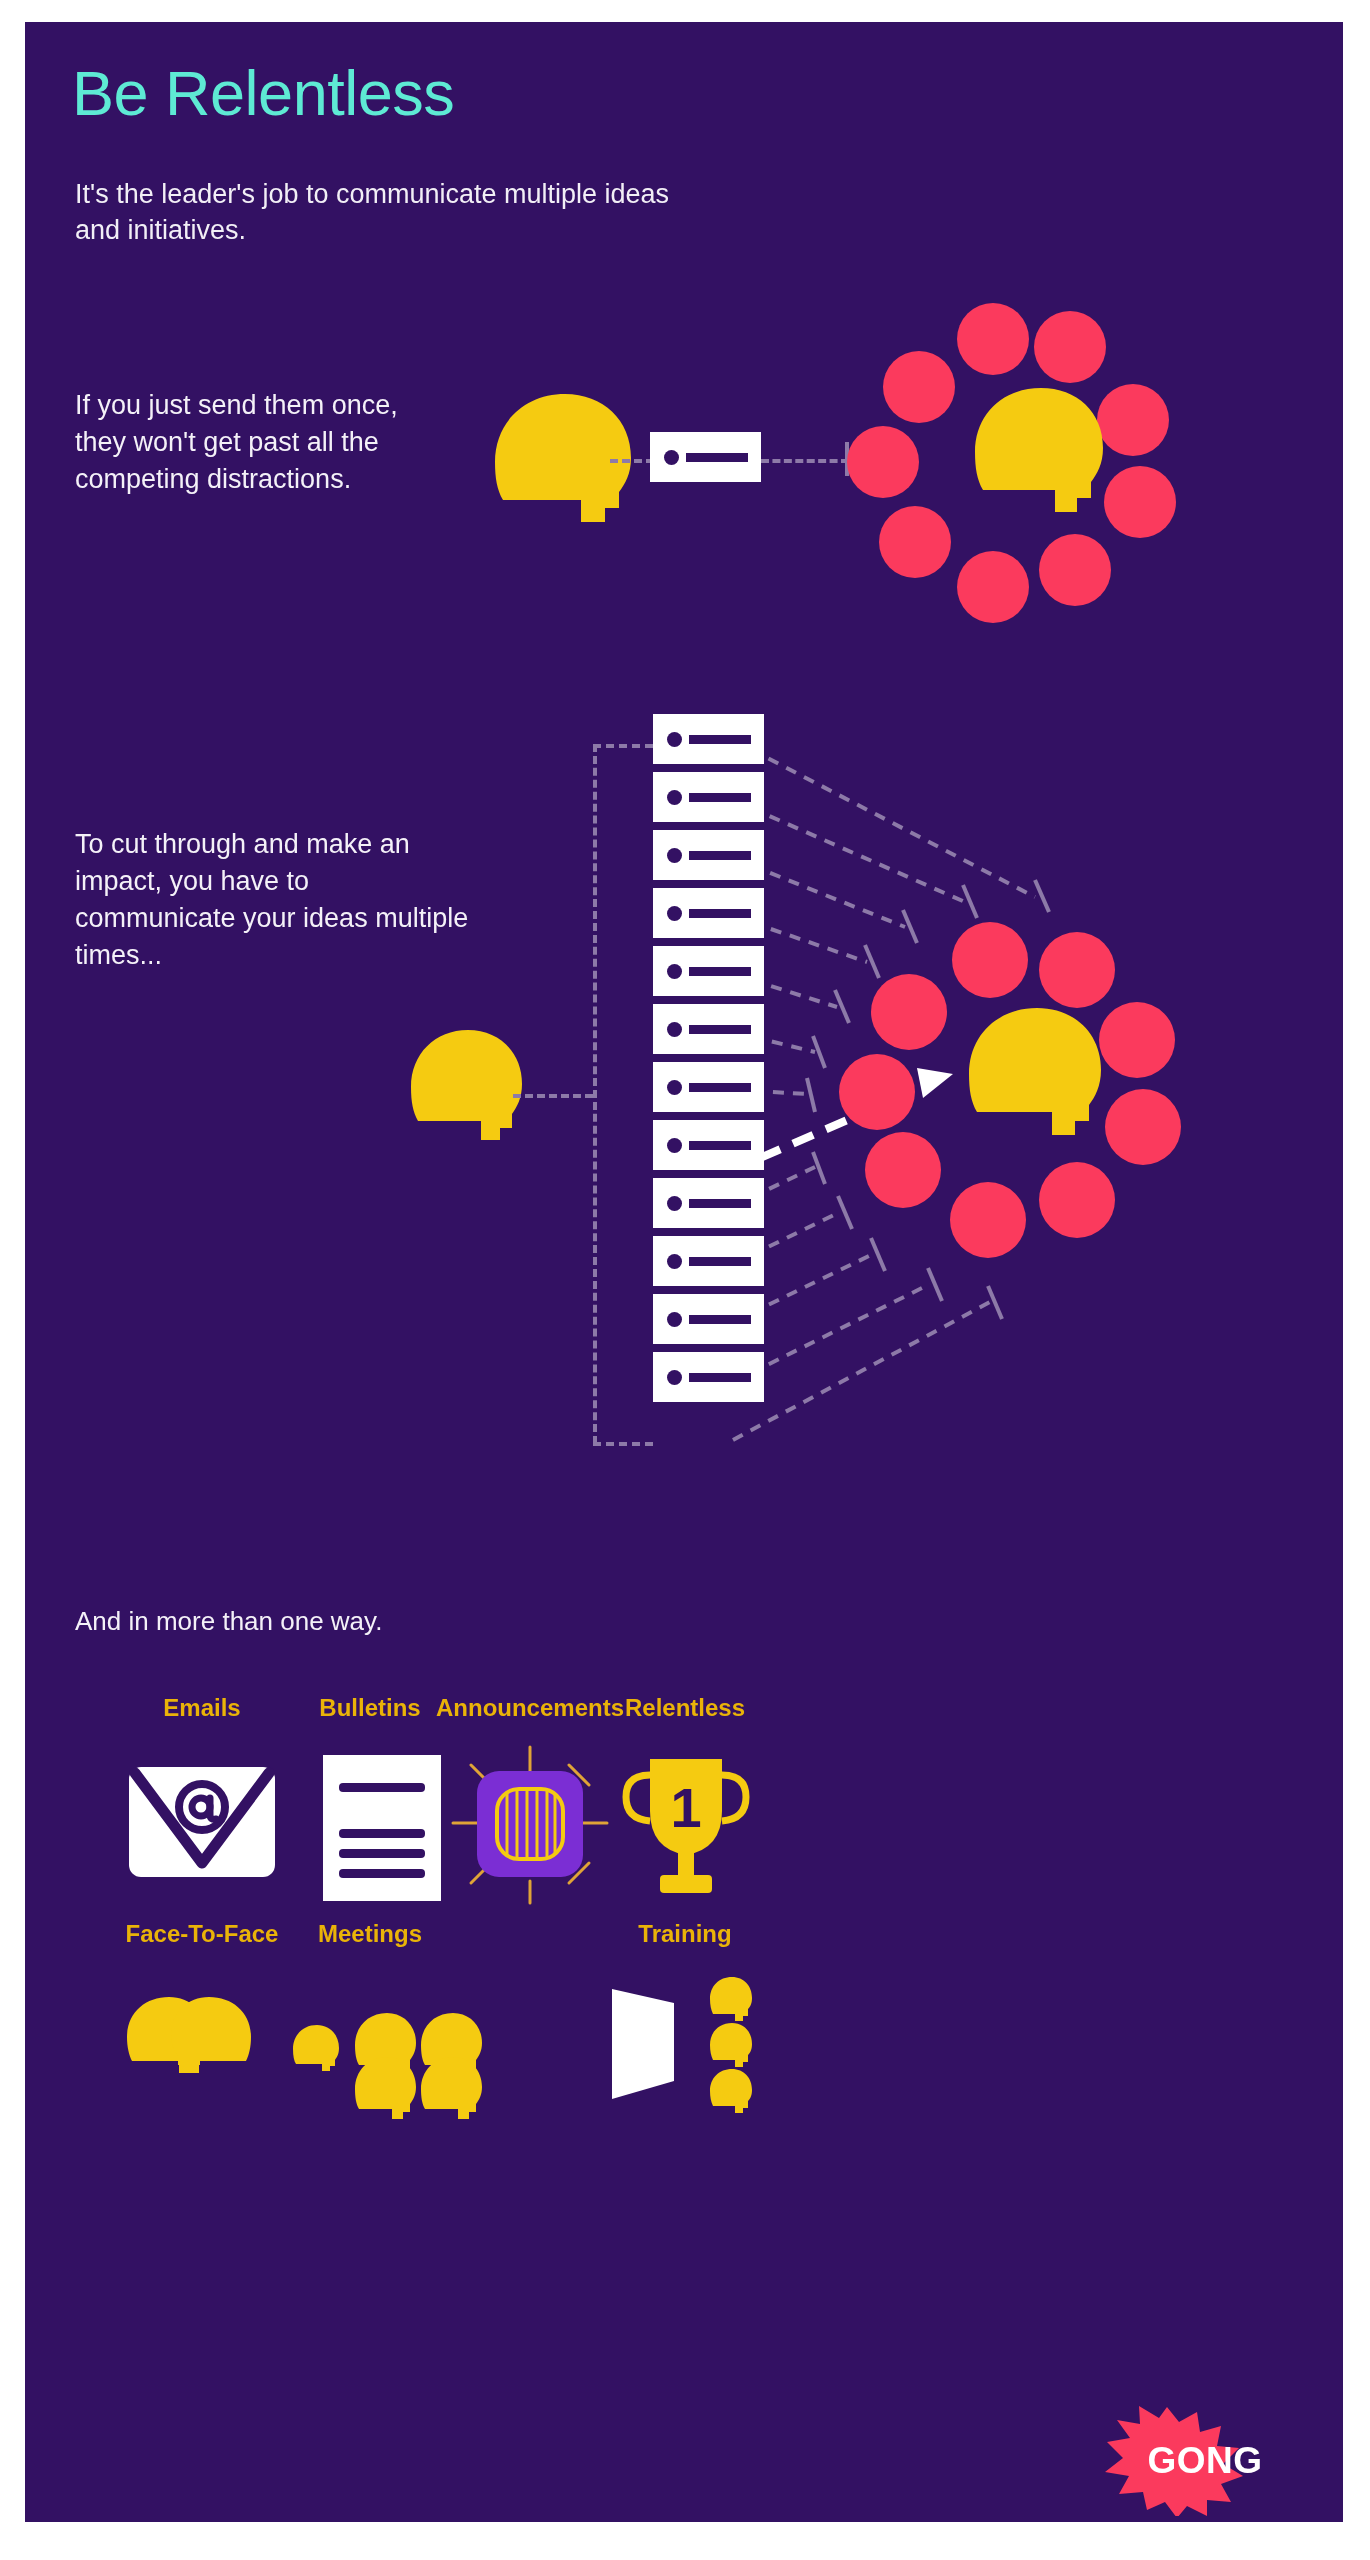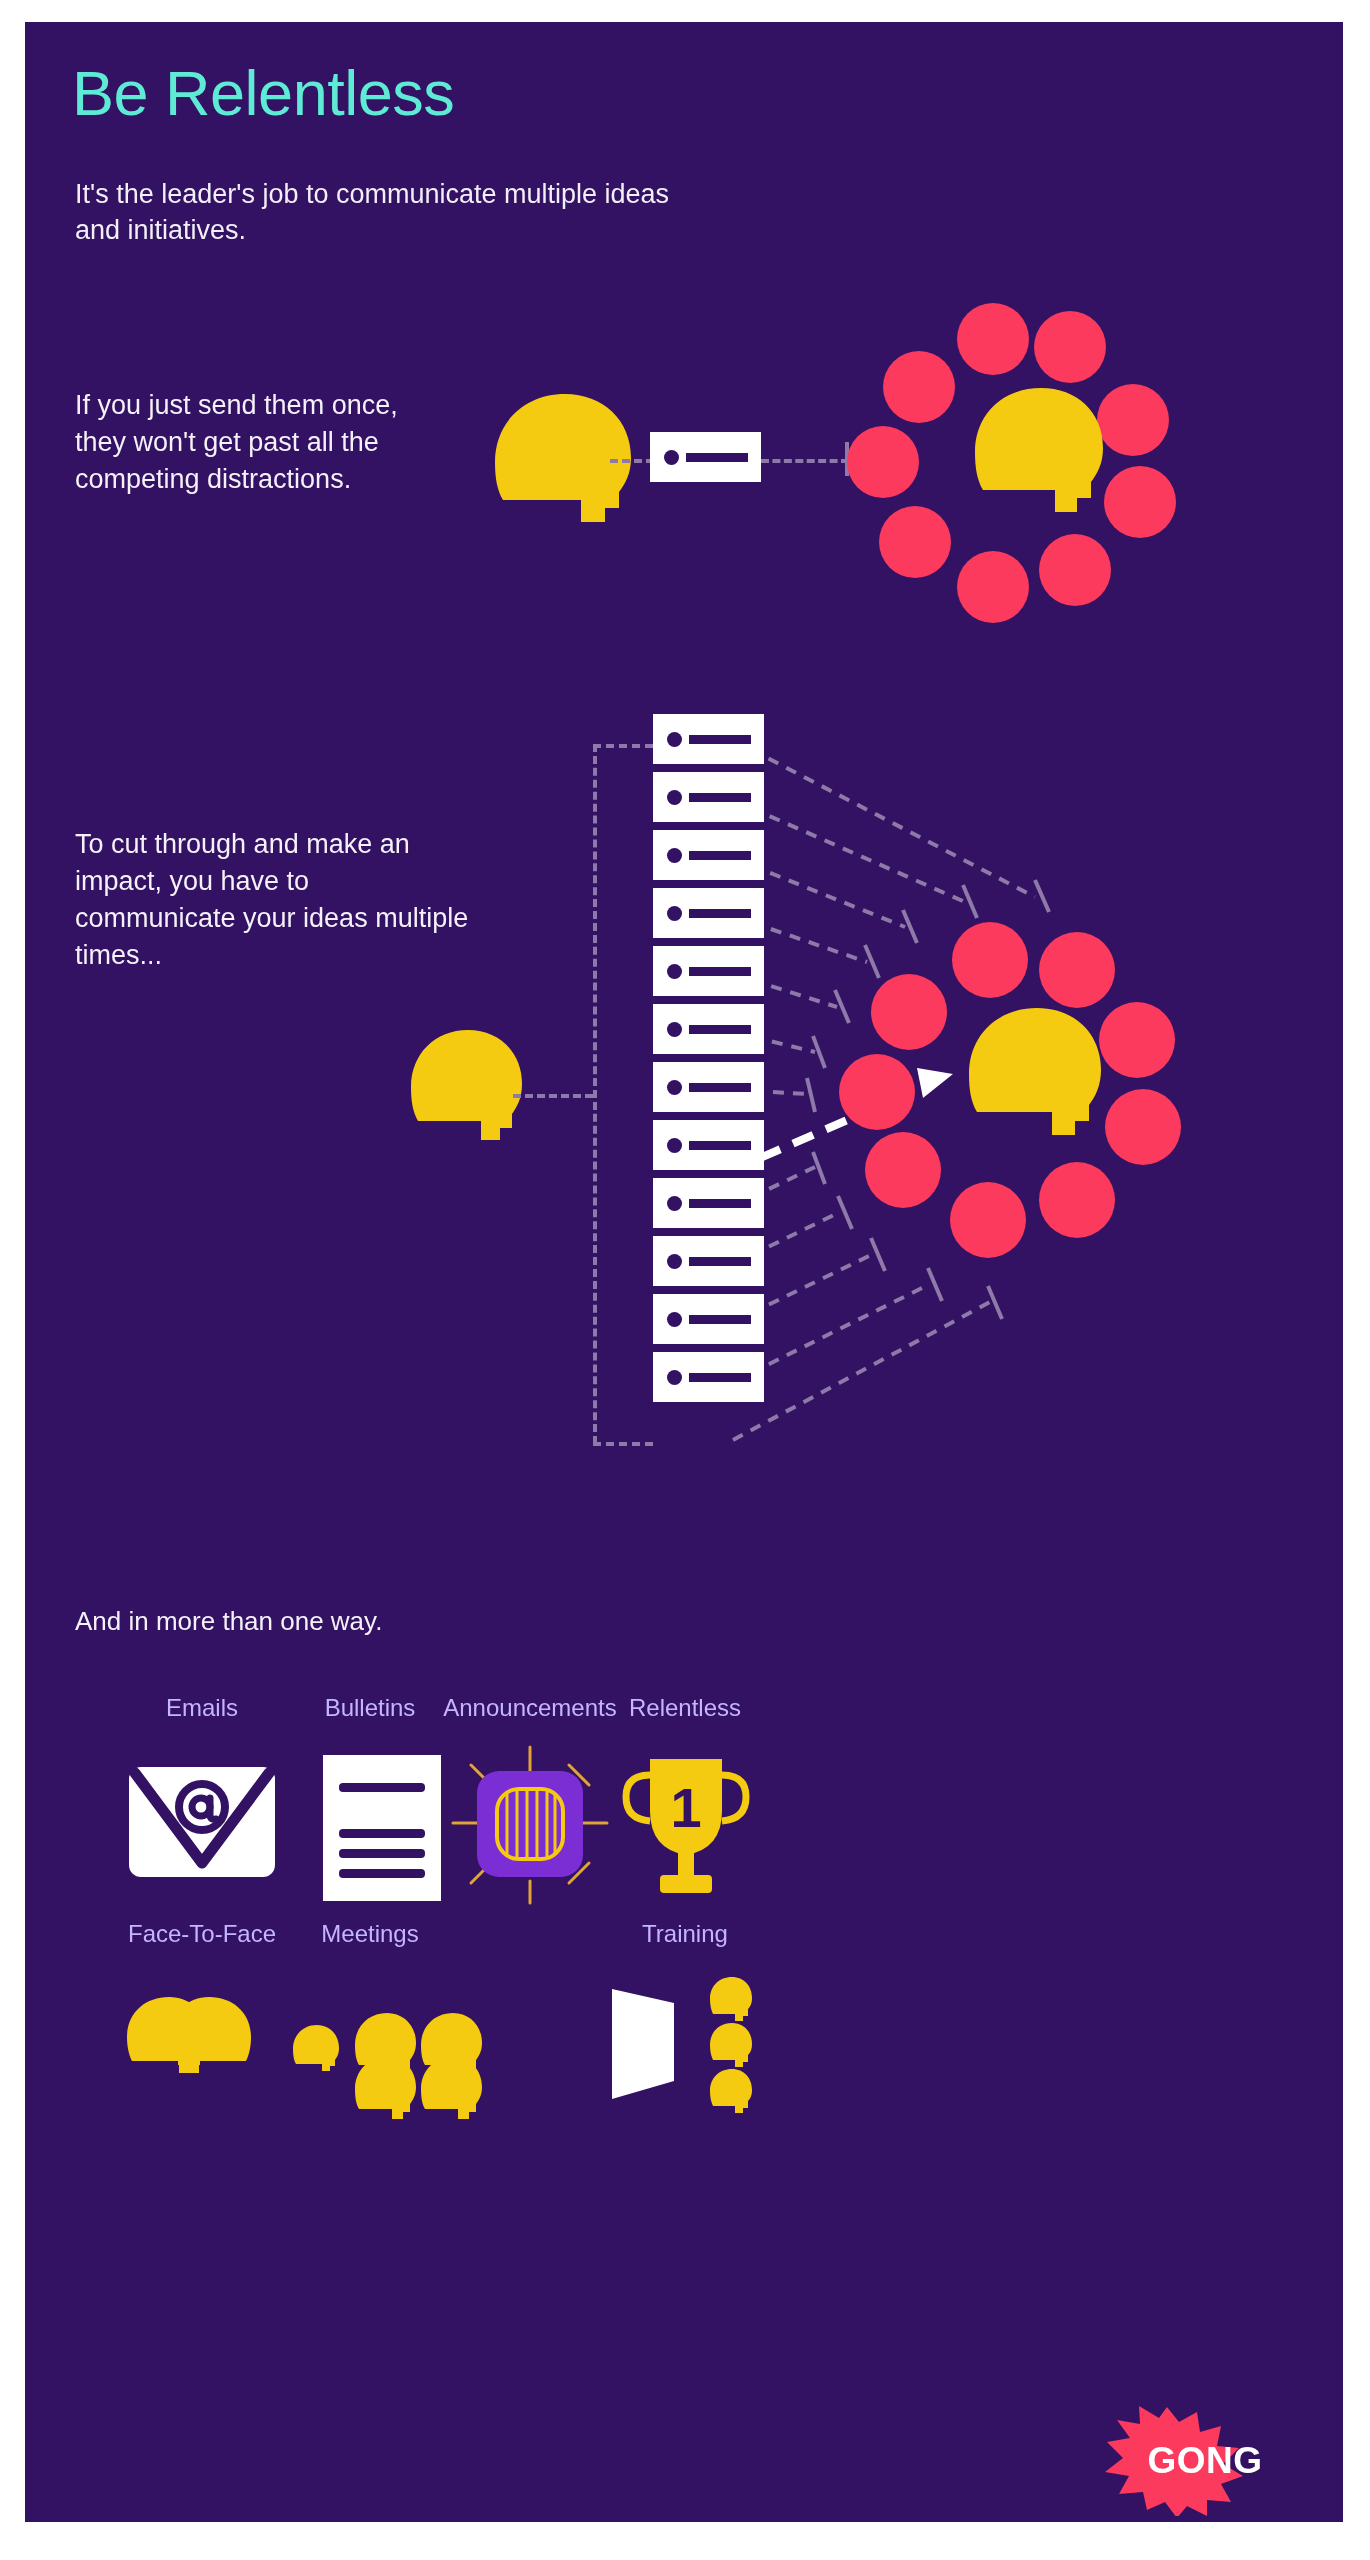--- a/index.html
+++ b/index.html
@@ -93,23 +93,23 @@
   }
 
   
   .channel {
     position: absolute;
     width: 230px;
     text-align: center;
   }
   .channel .ch-label {
     font-size: 24px;
-    color: #c4b5fd;
+    color: #eab308;
     line-height: 1.2;
-    font-weight: 400;
+    font-weight: 700;
     white-space: pre-line;
   }
   .channel .ch-art {
     position: relative;
     width: 230px;
     height: 160px;
     margin-top: 22px;
   }
 
   

